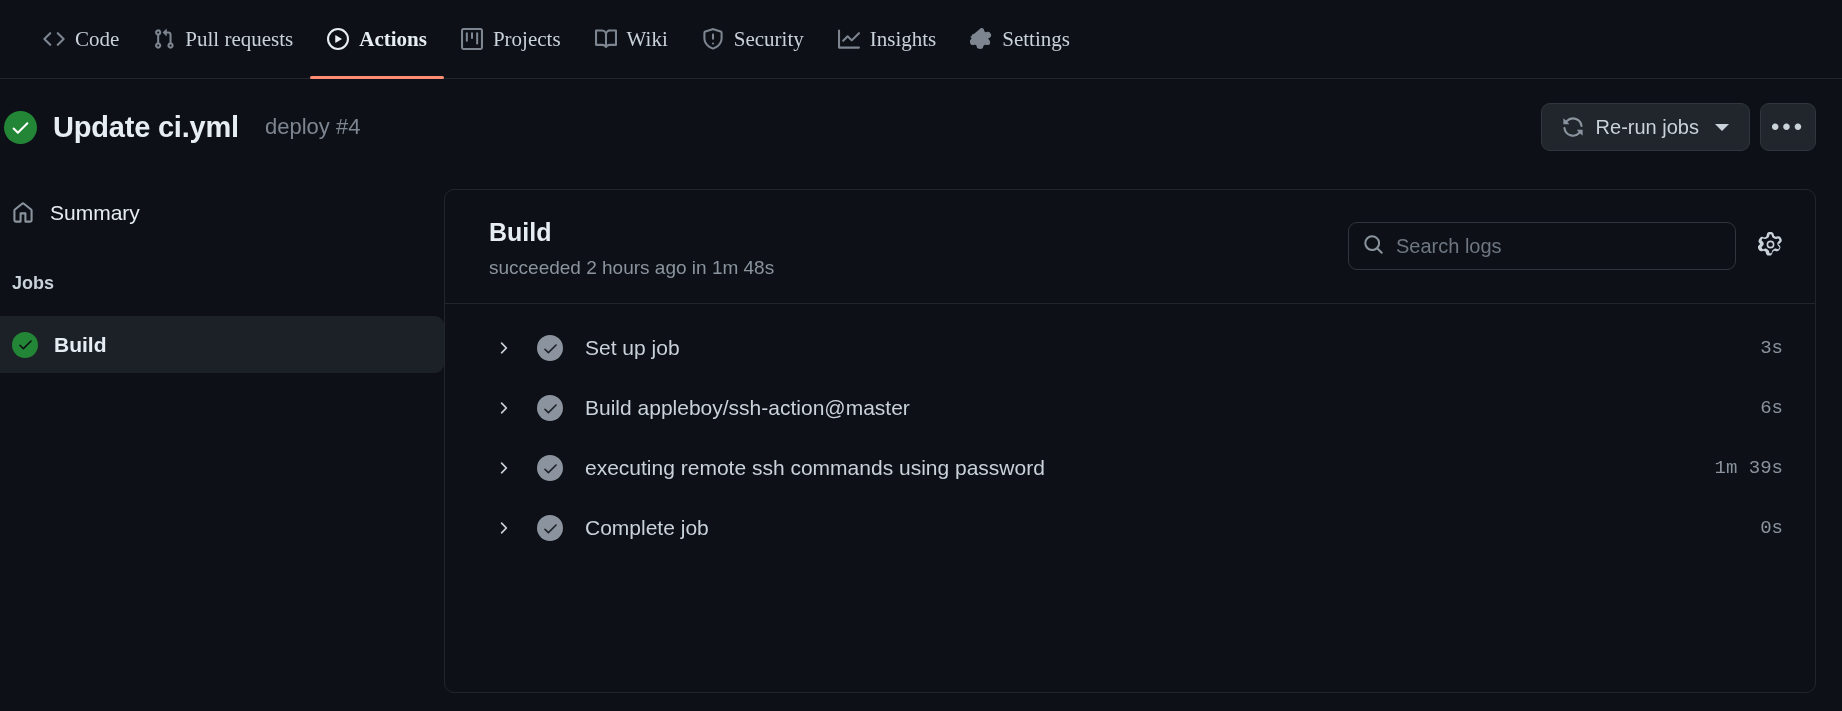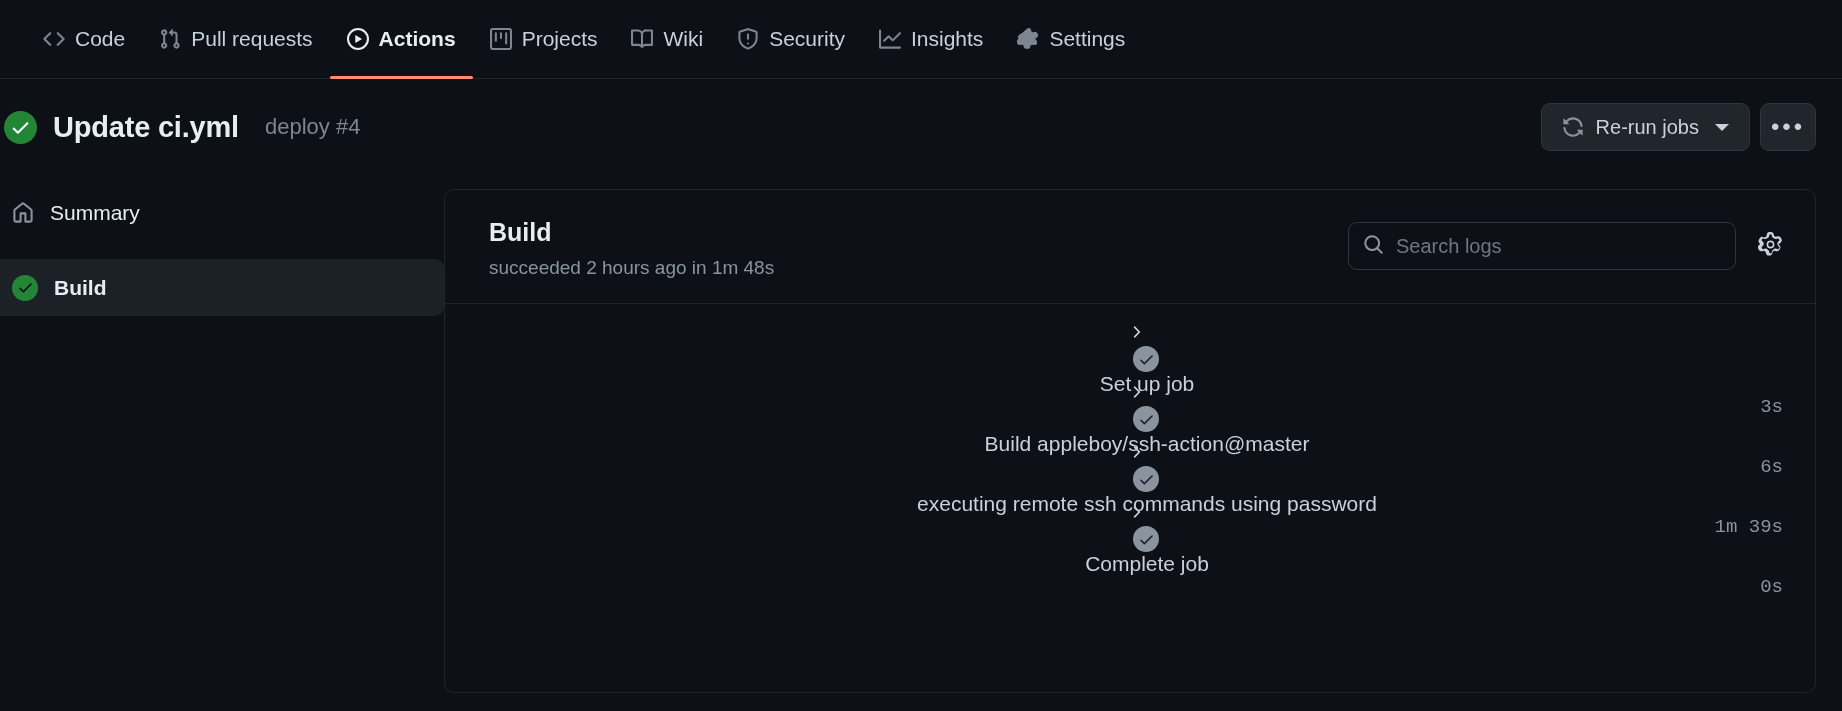--- a/index.html
+++ b/index.html
@@ -28,21 +28,21 @@
     display: flex;
     align-items: center;
     gap: 10px;
     padding: 0 17px;
     height: 50px;
     color: #7d8590;
     font-size: 21px;
     white-space: nowrap;
     cursor: pointer;
   }
-  .nav-item .nav-label { color: #c9d1d9; }
+  .nav-item .nav-label { color: #c9d1d9; font-family: Liberation Serif, serif; }
   .nav-item.active .nav-label { color: #e6edf3; font-weight: bold; }
   .nav-item.active::after {
     content: "";
     position: absolute;
     left: 0; right: 0;
     bottom: -15px;
     height: 3px;
     background: var(--accent, #fd8c73);
     border-radius: 6px;
   }
@@ -236,21 +236,20 @@
 
   
   .steps { padding: 14px 0 0 0; }
   .step-row {
     display: flex;
     align-items: center;
     height: 60px;
     padding: 0 32px 0 44px;
     gap: 0;
     cursor: pointer;
-    flex-direction: column;
   }
   .step-chevron {
     width: 28px;
     color: #c9d1d9;
     display: flex; align-items: center; justify-content: center;
     flex: 0 0 28px;
   }
   .step-check {
     width: 26px; height: 26px;
     border-radius: 50%;
@@ -387,20 +386,21 @@
   <aside class="sidebar">
     <div class="side-link">
       <span class="side-icon">
         <svg width="22" height="22" viewBox="0 0 16 16" fill="currentColor">
             <path d="M6.906.664a1.749 1.749 0 0 1 2.187 0l5.25 4.2c.415.332.657.835.657 1.367v7.019A1.75 1.75 0 0 1 13.25 15h-3.5a.75.75 0 0 1-.75-.75V9H7v5.25a.75.75 0 0 1-.75.75h-3.5A1.75 1.75 0 0 1 1 13.25V6.231c0-.532.242-1.035.657-1.367Zm1.25 1.171a.25.25 0 0 0-.312 0l-5.25 4.2a.25.25 0 0 0-.094.196v7.019c0 .138.112.25.25.25H5.5V8.25a.75.75 0 0 1 .75-.75h3.5a.75.75 0 0 1 .75.75v5.25h2.75a.25.25 0 0 0 .25-.25V6.231a.25.25 0 0 0-.094-.195Z"></path>
           </svg>
       </span>
       <span>Summary</span>
     </div>
 
+    <div class="side-heading">Jobs</div>
 
     <div class="job-item selected">
       <span class="job-check">
         <svg width="17" height="17" viewBox="0 0 16 16" fill="#0d1117">
             <path d="M13.78 4.22a.75.75 0 0 1 0 1.06l-7.25 7.25a.75.75 0 0 1-1.06 0L2.22 9.28a.751.751 0 0 1 .018-1.042.751.751 0 0 1 1.042-.018L6 10.94l6.72-6.72a.75.75 0 0 1 1.06 0Z"></path>
           </svg>
       </span>
       <span class="job-name">Build</span>
     </div>
   </aside>

